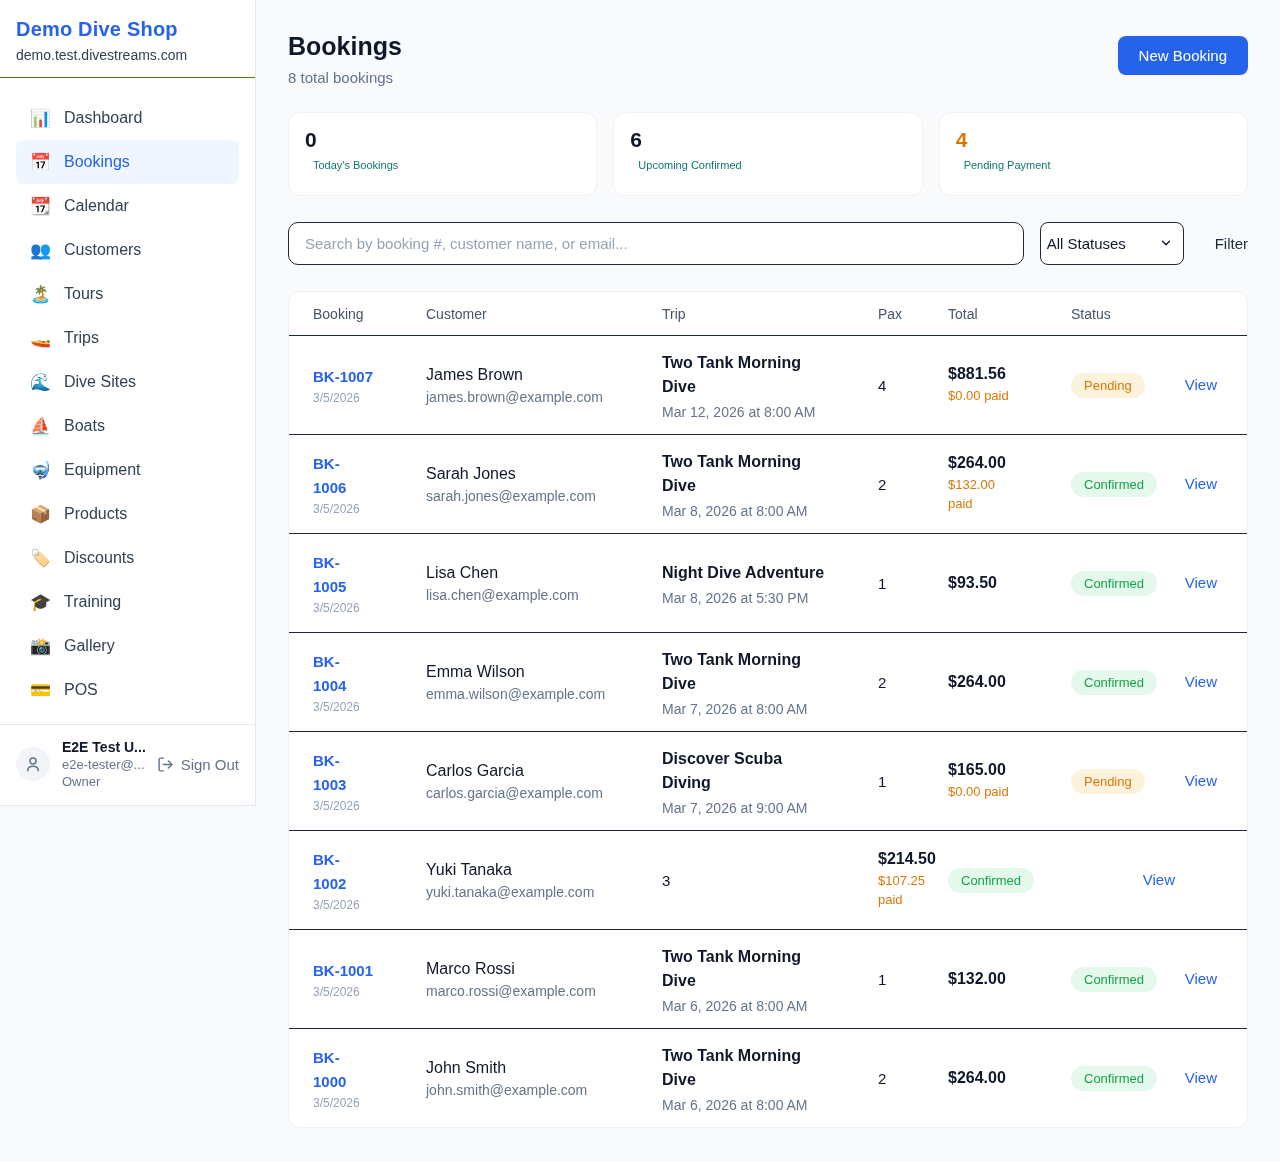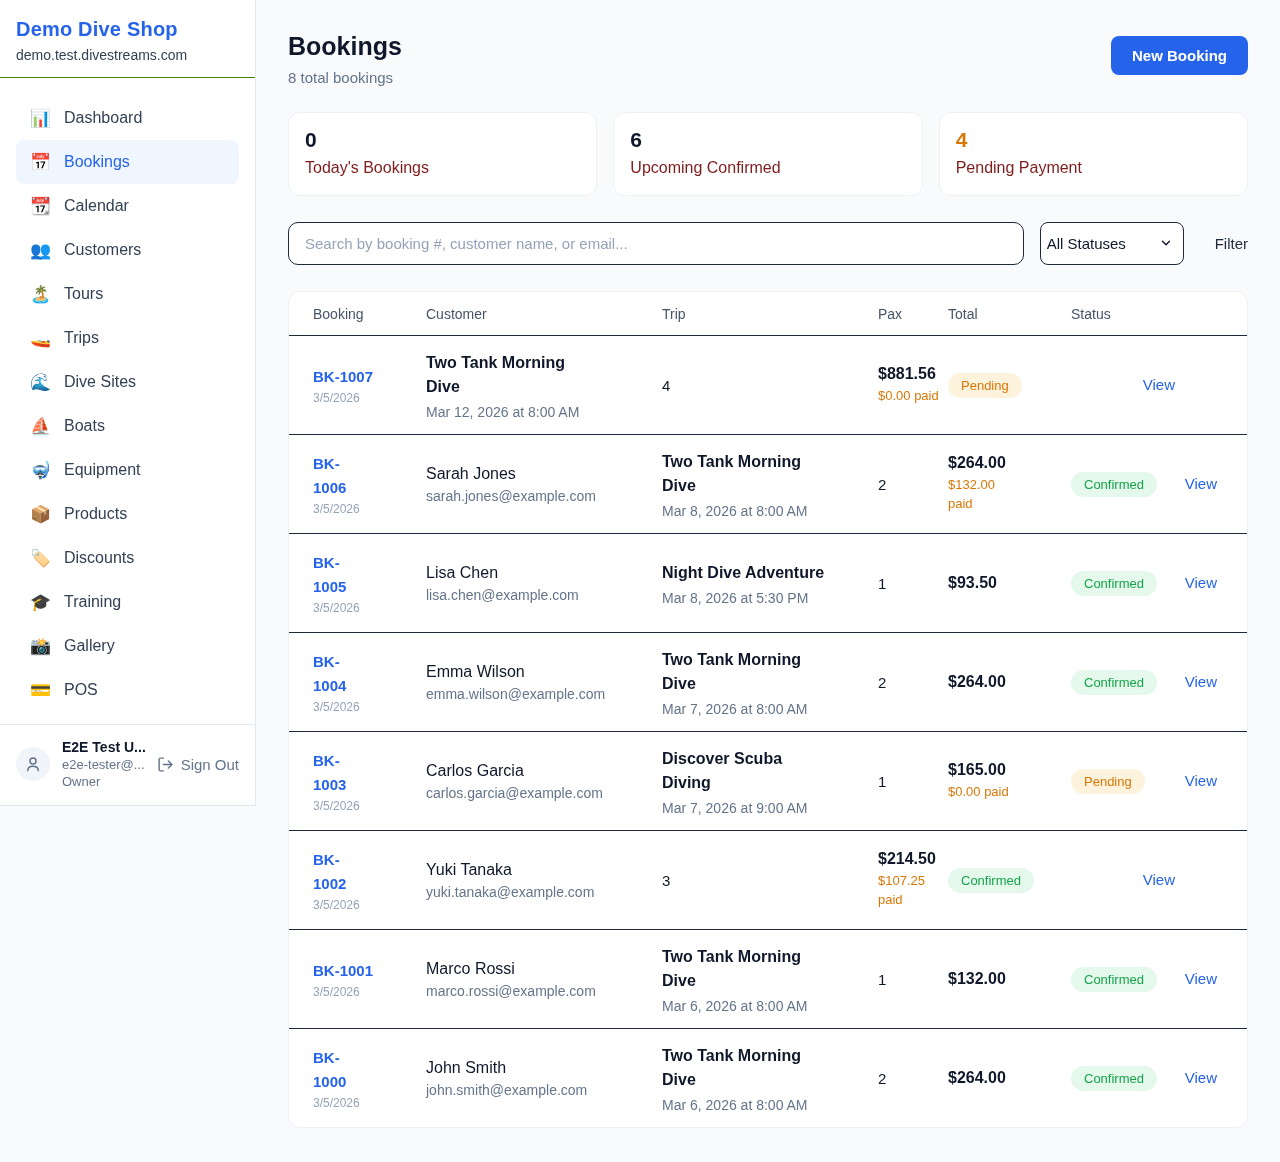--- a/index.html
+++ b/index.html
@@ -44,31 +44,31 @@
   .user-name { font-size:14px; font-weight:700; color:#0f172a; white-space:nowrap; }
   .user-email, .user-role { font-size:13px; color:#64748b; margin-top:2px; white-space:nowrap; }
   .signout { display:flex; align-items:center; gap:7px; color:#64748b; font-size:15px; cursor:pointer; white-space:nowrap; }
   
   .main { flex:1; min-height:1162px; padding:32px; }
   .page-head { display:flex; justify-content:space-between; align-items:flex-start; }
   .page-title { font-size:25px; font-weight:700; color:#0f172a; }
   .page-subtitle { margin-top:8px; font-size:15px; color:#64748b; }
   .btn-primary {
     background:#2563eb; color:#fff; border:none; border-radius:8px;
-    font-family:inherit; font-size:15px; font-weight:700;
+    font-family:inherit; font-size:15px; font-weight:400;
     padding:11px 21px; cursor:pointer; margin-top:4px;
   }
   
   .stats { display:flex; gap:16px; margin-top:26px; }
   .stat-card {
     flex:1; background:#fff; border:1px solid #eef1f5; border-radius:12px;
     padding:15px 16px; min-height:84px;
   }
   .stat-value { font-size:21px; font-weight:700; }
-  .stat-label { margin-top:7px; font-size:16px; color:#7f1d1d; }
+  .stat-label { margin-top:7px; font-size:11px; color:#0f766e;margin-left:8px; }
   
   .filter-bar { display:flex; align-items:center; margin-top:26px; }
   .search-input {
     flex:1; height:43px; border:1px solid #1e2939; border-radius:10px;
     background:#fff; padding:0 16px; font-family:inherit; font-size:15px; color:#0f172a;
   }
   .search-input::placeholder { color:#94a3b8; }
   .select-wrap { position:relative; margin-left:16px; }
   .status-select {
     appearance:none; -webkit-appearance:none;
@@ -259,20 +259,24 @@
       <div class="th">Status</div>
       <div class="th"></div>
     </div>
     <div id="rows-root">
     <div class="tgrid trow">
       <div>
         <div class="bk-id">BK-1007</div>
         <div class="bk-date">3/5/2026</div>
       </div>
       <div>
+        <div class="cust-name">James Brown</div>
+        <div class="cust-email">james.brown@example.com</div>
+      </div>
+      <div>
         <div class="trip-name">Two Tank Morning
 Dive</div>
         <div class="trip-date">Mar 12, 2026 at 8:00 AM</div>
       </div>
       <div class="pax">4</div>
       <div>
         <div class="total">$881.56</div>
         <div class="paid">$0.00 paid</div>
       </div>
       <div>

